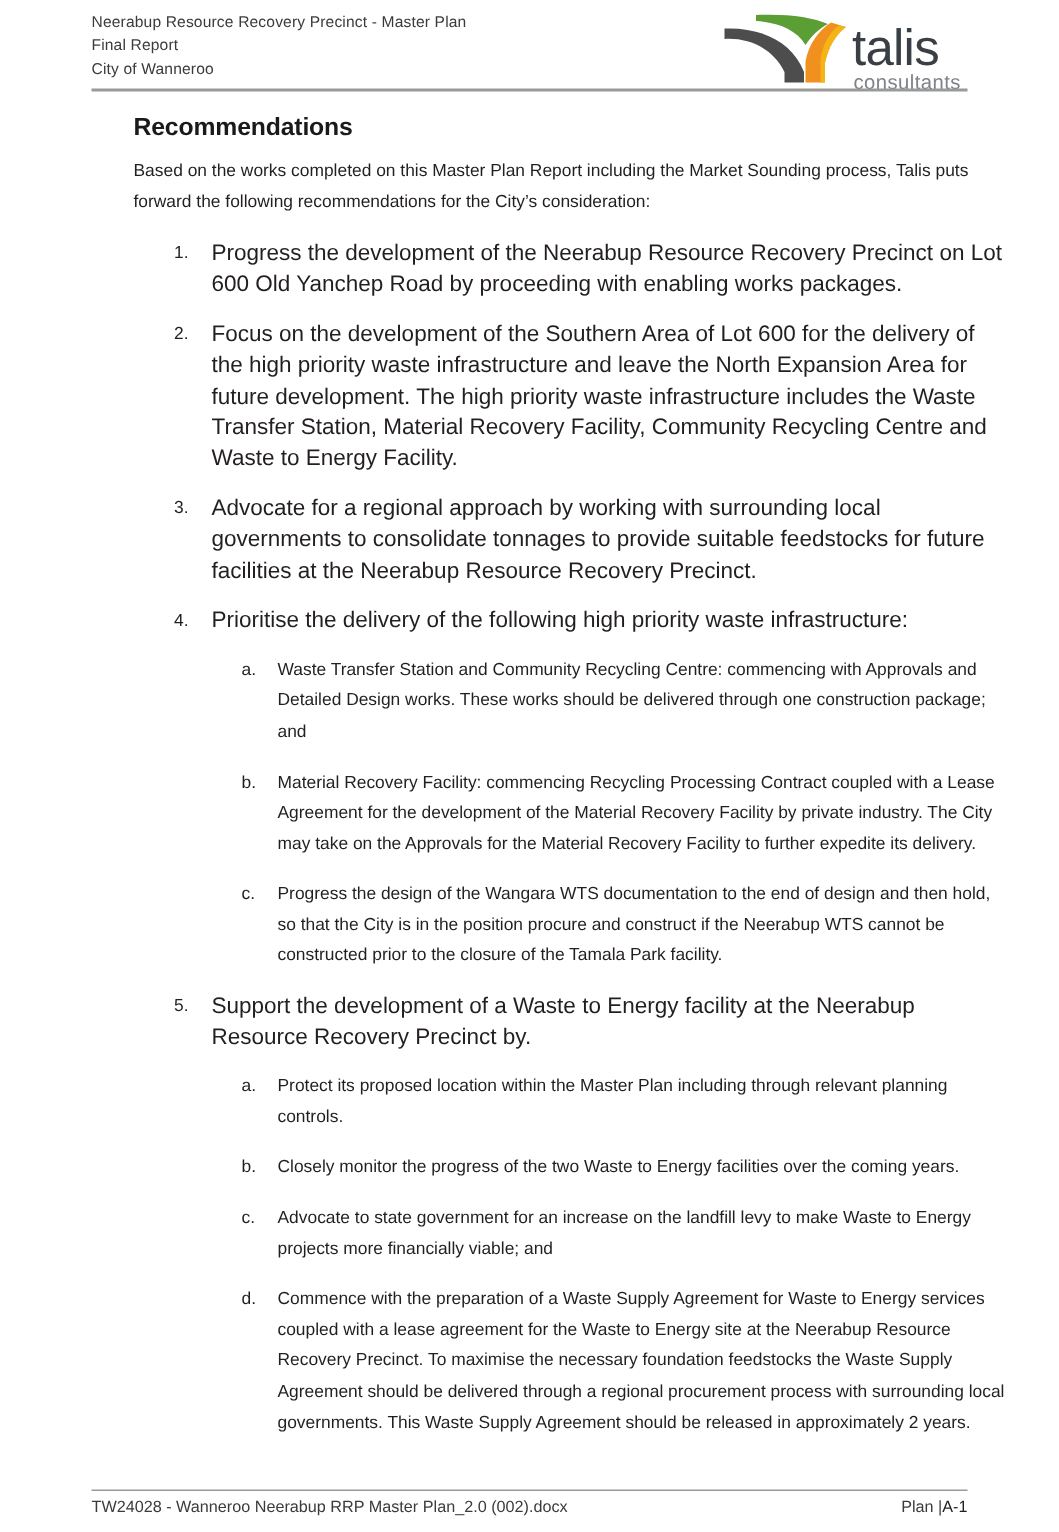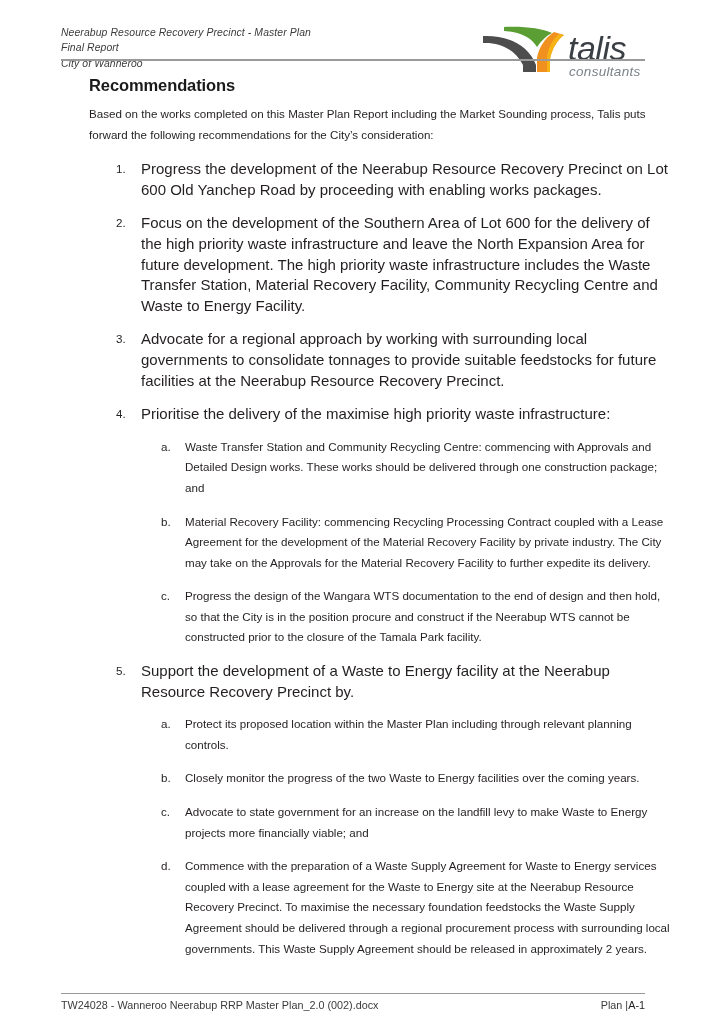--- a/index.html
+++ b/index.html
@@ -19,24 +19,23 @@
     height: 1021px;
     background: #ffffff;
     box-sizing: border-box;
     overflow: hidden;
   }
 
   
   .doc-header {
     position: absolute;
     left: 61px;
-    top: 25px;
+    top: 8px;
     width: 584px;
     height: 52px;
-    font-style: italic;
   }
   .header-titles {
     position: absolute;
     left: 0;
     top: 0;
     font-size: 10.4px;
     line-height: 15.3px;
     color: #3b3b3b;
     letter-spacing: 0.01em;
   }
@@ -211,21 +210,21 @@
         <span class="body">Focus on the development of the Southern Area of Lot 600 for the delivery of the high priority waste infrastructure and leave the North Expansion Area for future development. The high priority waste infrastructure includes the Waste Transfer Station, Material Recovery Facility, Community Recycling Centre and Waste to Energy Facility.</span>
       </li>
 
       <li class="item">
         <span class="marker">3.</span>
         <span class="body">Advocate for a regional approach by working with surrounding local governments to consolidate tonnages to provide suitable feedstocks for future facilities at the Neerabup Resource Recovery Precinct.</span>
       </li>
 
       <li class="item">
         <span class="marker">4.</span>
-        <span class="body">Prioritise the delivery of the maximise high priority waste infrastructure:</span>
+        <span class="body">Prioritise the delivery of the following high priority waste infrastructure:</span>
         <ol class="lvl2">
           <li class="subitem">
             <span class="marker">a.</span>
             <span class="body">Waste Transfer Station and Community Recycling Centre: commencing with Approvals and Detailed Design works.  These works should be delivered through one construction package; and</span>
           </li>
           <li class="subitem">
             <span class="marker">b.</span>
             <span class="body">Material Recovery Facility: commencing Recycling Processing Contract coupled with a Lease Agreement for the development of the Material Recovery Facility by private industry.  The City may take on the Approvals for the Material Recovery Facility to further expedite its delivery.</span>
           </li>
           <li class="subitem">

